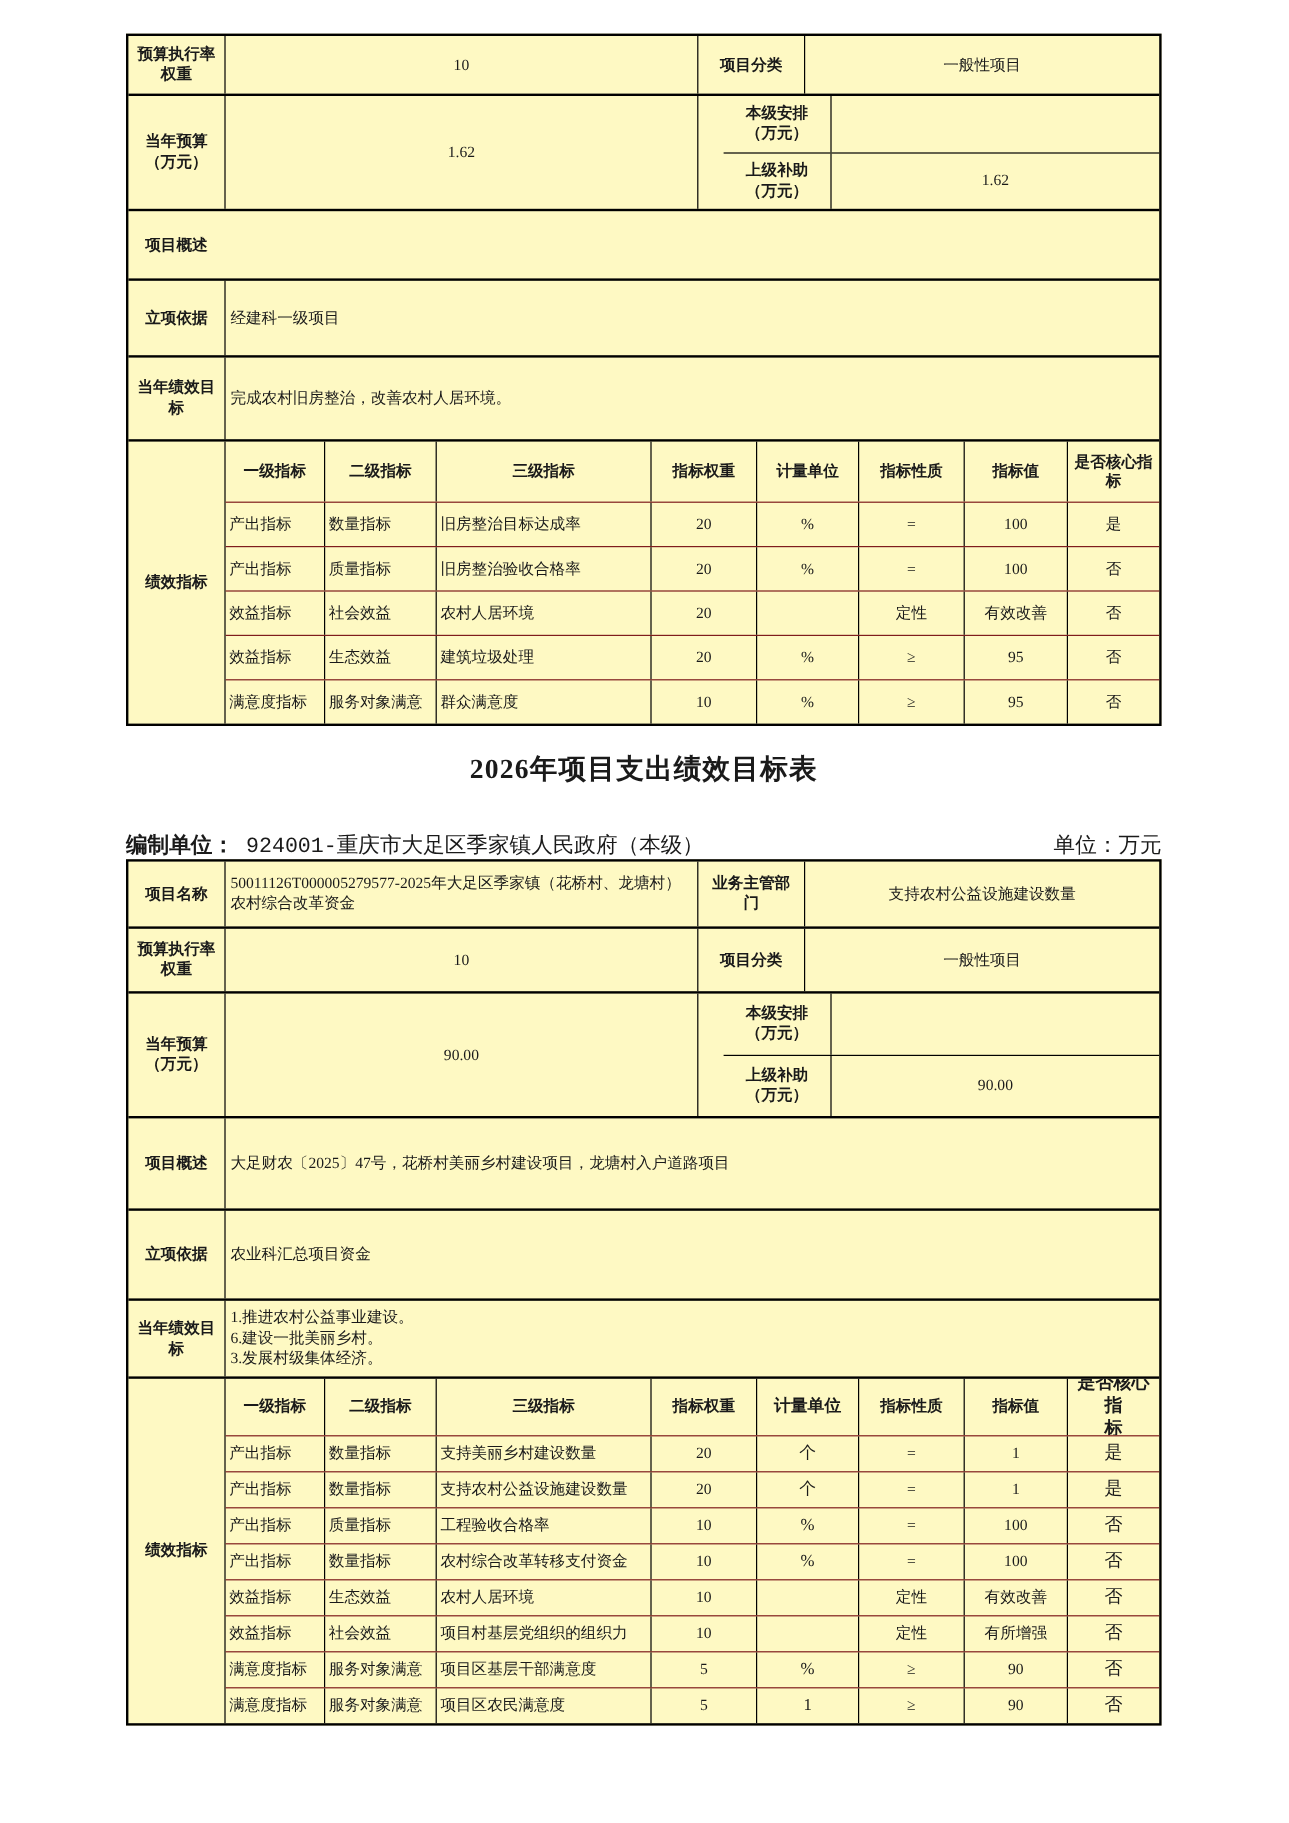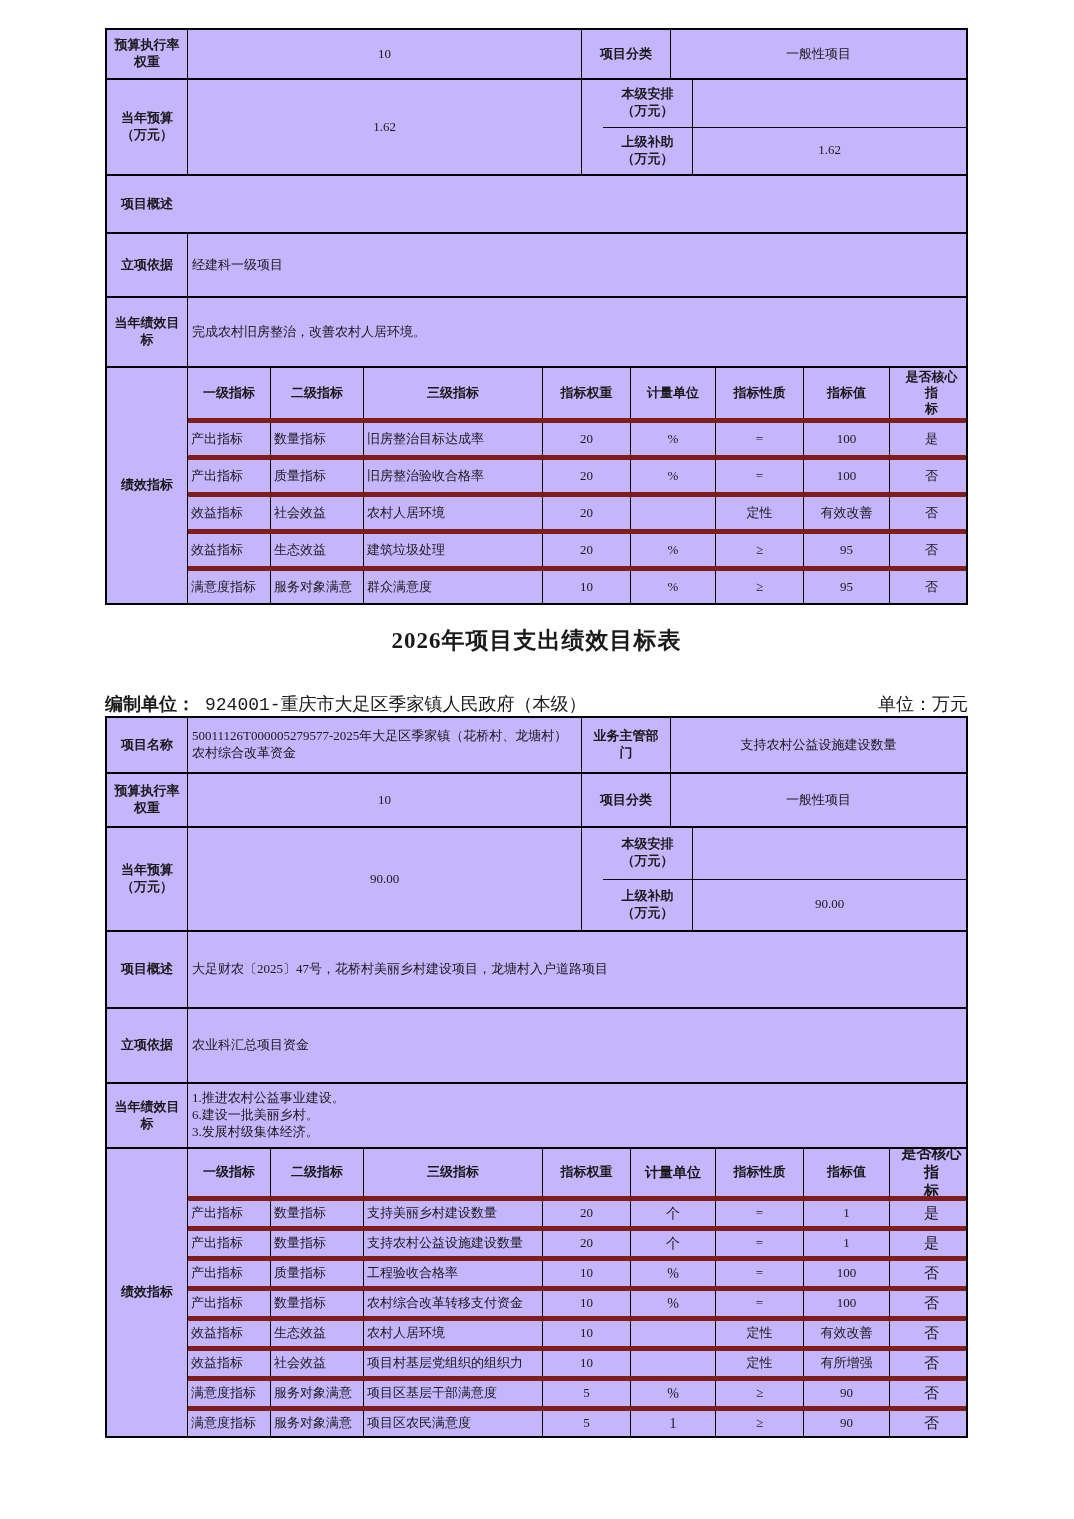--- a/index.html
+++ b/index.html
@@ -3,21 +3,21 @@
 <meta charset="utf-8">
 <style>
   html,body{margin:0;padding:0;background:#ffffff;}
   body{
     width:1074px;height:1519px;position:relative;overflow:hidden;
     font-family:"Liberation Serif","DejaVu Serif",serif;
     color:#1a1a1a;-webkit-font-smoothing:antialiased;
   }
   .sheet{position:absolute;left:105px;top:28px;width:863px;}
   
-  .tbl{width:863px;border:2px solid #000;box-sizing:border-box;background:#c4b5fd;}
+  .tbl{width:863px;border:2px solid #000;box-sizing:border-box;background:#fef9c3;}
   .row{display:flex;box-sizing:border-box;}
   .row + .row{border-top:2px solid #000;}
   .cell{box-sizing:border-box;display:flex;align-items:center;justify-content:center;
         padding:2px 4px;font-size:13px;line-height:1.3;overflow:hidden;}
   .cell + .cell{border-left:1px solid #000;}
   .cell + .subcol{border-left:1px solid #000;padding-left:21px;}
   .lbl{font-weight:bold;text-align:center;white-space:pre-line;}
   .left{justify-content:flex-start;text-align:left;}
   .center{justify-content:center;text-align:center;}
   .pre{white-space:pre-line;}
@@ -28,32 +28,32 @@
   .cr{flex:1;}
   
   .subcol{flex:1;display:flex;flex-direction:column;box-sizing:border-box;}
   .subrow{display:flex;flex:1;box-sizing:border-box;}
   .subrow + .subrow{border-top:1px solid #000;}
   .subrow .cs{width:89px;}
   
   .ind-wrap{flex:1;display:flex;flex-direction:column;box-sizing:border-box;border-left:1px solid #000;}
   .ind-row,.ind-head{display:flex;box-sizing:border-box;}
   .ind-head{font-weight:bold;}
-  .ind-row{border-top:5px solid #7f1d1d;}
+  .ind-row{border-top:1px solid #7f1d1d;}
   .ind-cell{box-sizing:border-box;display:flex;align-items:center;justify-content:center;
             padding:1px 3px;font-size:13px;line-height:1.25;overflow:hidden;text-align:center;}
   .ind-cell + .ind-cell{border-left:1px solid #000;}
   .ci0{width:82px;flex:none;}
   .ci1{width:93px;flex:none;}
   .ci2{width:179px;flex:none;}
   .ci3{width:88px;flex:none;}
   .ci4{width:85px;flex:none;}
   .ci5{width:88px;flex:none;}
   .ci6{width:86px;flex:none;}
-  .ci7{flex:1;padding-left:10px;}
+  .ci7{flex:1;}
   .ind-cell.ci0,.ind-cell.ci1,.ind-cell.ci2{justify-content:flex-start;text-align:left;}
   .ind-cell.ci2{white-space:nowrap;}
   .ind-head .ind-cell{justify-content:center;text-align:center;white-space:pre-line;}
   .t1 .ind-head{height:50px;}
   .t1 .ind-row{height:37px;}
   .t2 .ind-head{height:47px;}
   .t2 .ind-row{height:30px;}
   .t2 .ind-cell.ci7{font-size:15px;}
   .t2 .ind-cell.ci4{font-size:14px;}
   

